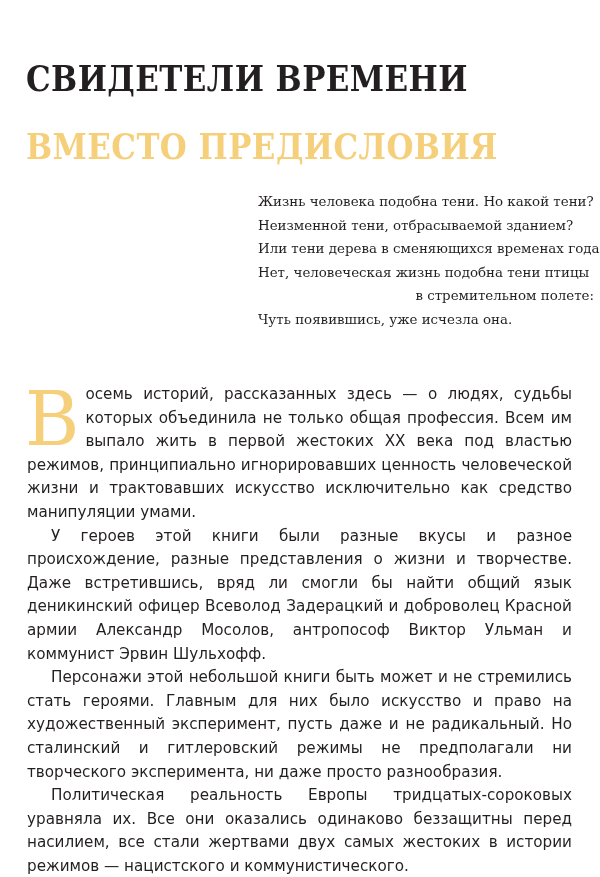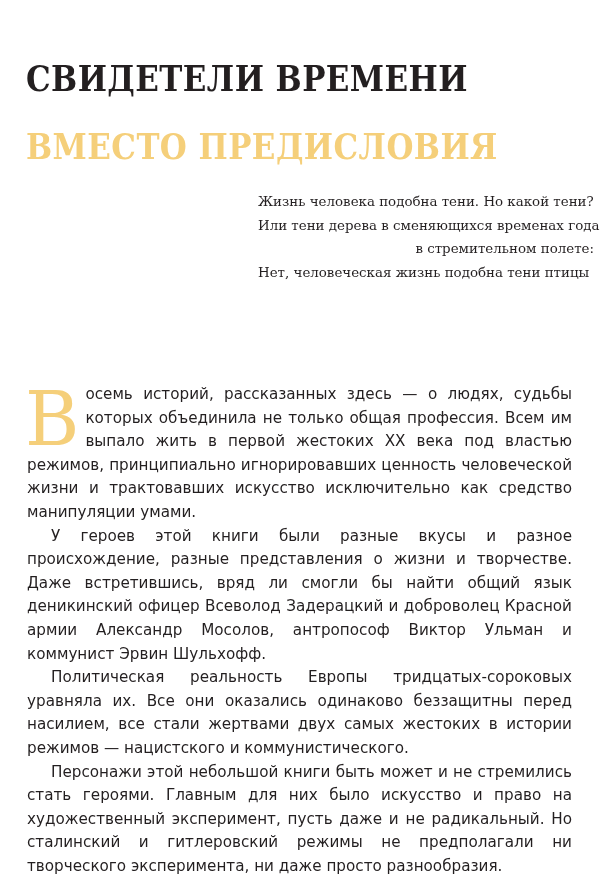--- a/index.html
+++ b/index.html
@@ -97,24 +97,26 @@
     }
   </style>
 </head>
 <body>
 
 <h1 class="page-title">СВИДЕТЕЛИ ВРЕМЕНИ</h1>
 <h2 class="page-subtitle">ВМЕСТО ПРЕДИСЛОВИЯ</h2>
 
 <div class="epigraph">
   <span class="line">Жизнь человека подобна тени. Но какой тени?</span>
+  <span class="line">Неизменной тени, отбрасываемой зданием?</span>
   <span class="line">Или тени дерева в сменяющихся временах года?</span>
+  <span class="line">Нет, человеческая жизнь подобна тени птицы</span>
   <span class="line right">в стремительном полете:</span>
-  <span class="line">Нет, человеческая жизнь подобна тени птицы</span>
+  <span class="line">Чуть появившись, уже исчезла она.</span>
 </div>
 
 <div class="body-text">
   <p class="first"><span class="dropcap">В</span><span>осемь историй, рассказанных здесь — о людях, судьбы которых объединила не только общая профессия. Всем им выпало жить в первой жестоких XX века под властью режимов, принципиально игнорировавших ценность человеческой жизни и трактовавших искус­ство исключительно как средство манипуляции умами.</span></p>
   <p>У героев этой книги были разные вкусы и разное происхождение, разные представления о жизни и творчестве. Даже встретившись, вряд ли смогли бы найти общий язык деникинский офицер Всеволод Заде­рацкий и доброволец Красной армии Александр Мосолов, антропософ Виктор Ульман и коммунист Эрвин Шульхофф.</p>
+  <p>Персонажи этой небольшой книги быть может и не стремились стать героями. Главным для них было искусство и право на художественный эксперимент, пусть даже и не радикальный. Но сталинский и гитлеров­ский режимы не предполагали ни творческого эксперимента, ни даже просто разнообразия.</p>
   <p>Политическая реальность Европы тридцатых-сороковых уравняла их. Все они оказались одинаково беззащитны перед насилием, все ста­ли жертвами двух самых жестоких в истории режимов — нацистского и коммунистического.</p>
-  <p>Персонажи этой небольшой книги быть может и не стремились стать героями. Главным для них было искусство и право на художественный эксперимент, пусть даже и не радикальный. Но сталинский и гитлеров­ский режимы не предполагали ни творческого эксперимента, ни даже просто разнообразия.</p>
 
 </div>
 
 </body></html>

